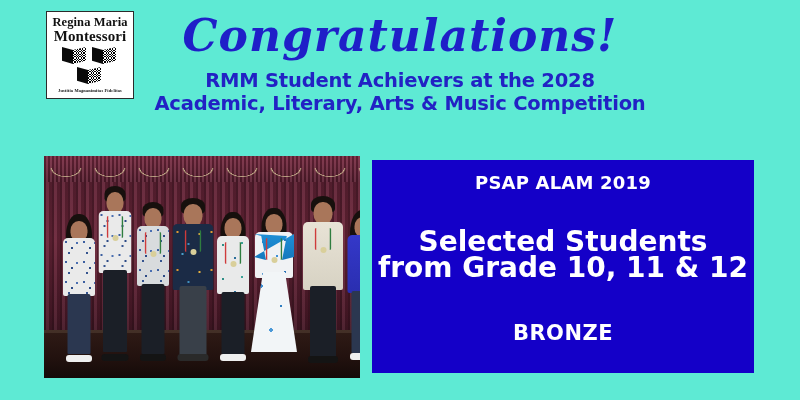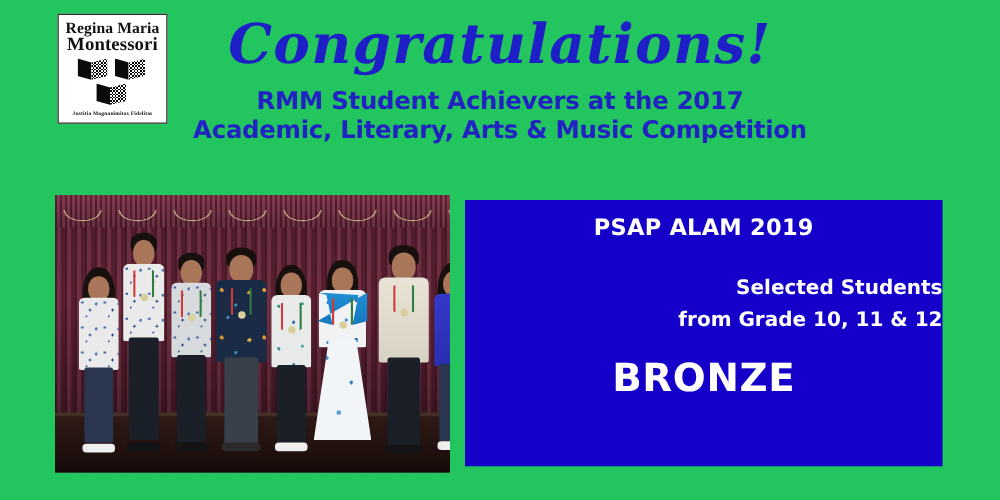--- a/index.html
+++ b/index.html
@@ -7,21 +7,21 @@
     padding: 0;
     background: #ffffff;
   }
   body {
     font-family: "Liberation Sans", sans-serif;
   }
   #poster {
     position: relative;
     width: 800px;
     height: 400px;
-    background: #22c55e;
+    background: #5eead4;
     overflow: hidden;
   }
 
   
   #logo-block {
     position: absolute;
     left: 46px;
     top: 11px;
     width: 88px;
     height: 88px;
@@ -221,32 +221,31 @@
     box-sizing: border-box;
     padding-top: 12px;
   }
   #panel-title {
     font-family: "DejaVu Sans", sans-serif;
     font-weight: bold;
     font-size: 18px;
     letter-spacing: 0.2px;
   }
   #panel-sub {
-    margin-top: 24px;
+    margin-top: 36px;
     font-family: "DejaVu Sans", sans-serif;
     font-weight: bold;
-    font-size: 16px;
+    font-size: 28px;
     line-height: 26px;
-    text-align: right;
   }
   #panel-award {
-    margin-top: 16px;
+    margin-top: 40px;
     font-family: "DejaVu Sans", sans-serif;
     font-weight: bold;
-    font-size: 31px;
+    font-size: 21px;
     letter-spacing: 0.5px;
   }
   #panel-award-sub {
     margin-top: 3px;
     font-family: "DejaVu Sans", sans-serif;
     font-weight: bold;
     font-size: 20px;
     letter-spacing: -0.2px;
   }
 </style>
@@ -273,21 +272,21 @@
           <div class="half-b"></div>
       </div>
     </div>
 
     <div id="logo-motto">Justitia Magnanimitas Fidelitas</div>
   </div>
 
   <div id="headline">Congratulations!</div>
 
   <div id="subtitle">
-    <div>RMM Student Achievers at the 2017</div>
+    <div>RMM Student Achievers at the 2028</div>
     <div>Academic, Literary, Arts &amp; Music Competition</div>
   </div>
 
   <div id="photo">
     <div id="curtain"></div>
     <div id="valance"></div>
     <div id="swags"></div>
     <div id="floor"></div>
 
     <div class="person" style="left:18px; width:34px; height:150px;">

